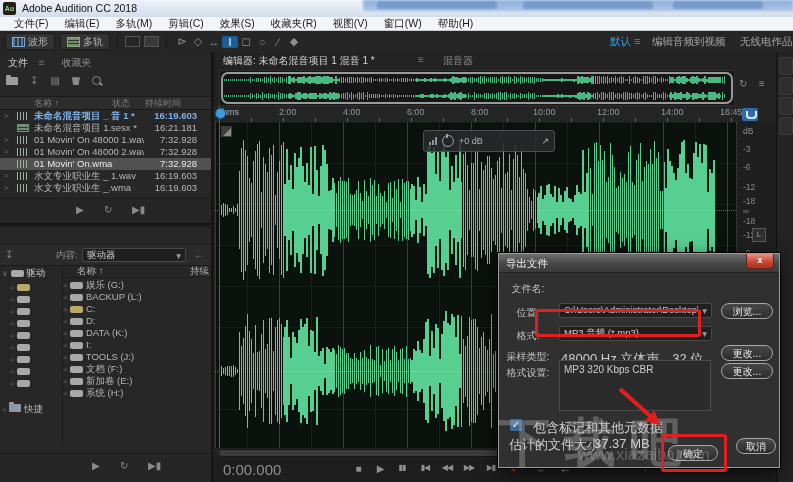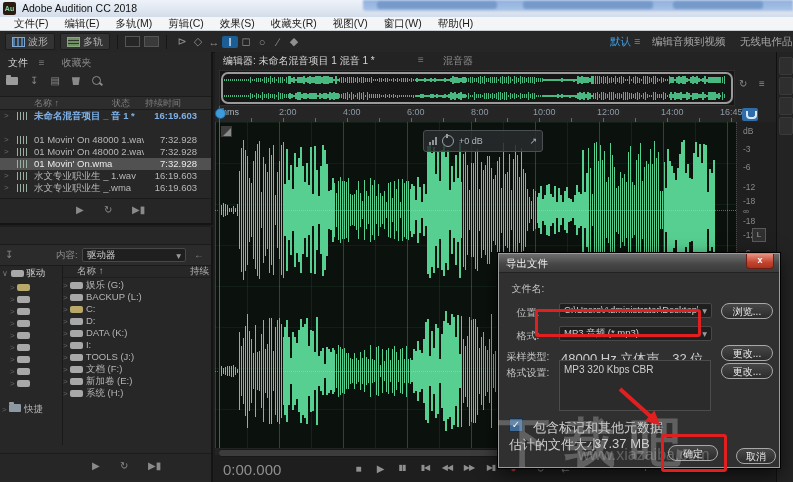--- a/index.html
+++ b/index.html
@@ -73,21 +73,21 @@
   .rtick{position:absolute;bottom:0;width:1px;height:4px;background:#5c6a75;}
   .wave-area{position:absolute;left:0px;top:70px;width:521px;height:326px;background:#0b110c;overflow:hidden;
      background-image:
        repeating-linear-gradient(to right,rgba(90,205,140,.22) 0 1px,transparent 1px 64px),
        repeating-linear-gradient(to right,rgba(90,205,140,.10) 0 1px,transparent 1px 32px),
        repeating-linear-gradient(to bottom,rgba(90,205,140,.07) 0 1px,transparent 1px 41px);}
   .chan{position:absolute;left:4px;width:500px;display:flex;align-items:center;overflow:hidden;}
   .centerline{position:absolute;left:0;width:521px;height:0;border-top:1px dotted rgba(160,230,190,.45);}
   .bar{flex:0 0 1.4px;margin-right:.6px;background:#57cf90;}
   .obar{flex:0 0 1.4px;margin-right:.6px;background:#49b981;}
-  .hud{position:absolute;left:208px;top:8px;width:120px;height:22px;background:rgba(40,44,46,.85);
+  .hud{position:absolute;left:208px;top:8px;width:132px;height:22px;background:rgba(40,44,46,.85);
        border:1px solid #4a4f52;border-radius:3px;color:#aeb4b8;font-size:9px;display:flex;align-items:center;gap:5px;padding:0 5px;box-sizing:border-box;}
   .knob{width:10px;height:10px;border:1.5px solid #9aa0a4;border-radius:50%;position:relative;}
   .knob:after{content:"";position:absolute;left:3px;top:-2px;width:1.5px;height:4px;background:#9aa0a4;}
   .minibars{display:inline-flex;align-items:flex-end;gap:1px;}
   .minibars i{width:2px;background:#8e949a;display:inline-block;}
   .dbcol{position:absolute;left:521px;top:70px;width:40px;height:326px;background:#1f1f1f;border-left:1px dotted #4a4a4a;
          font-size:8.5px;color:#8a8a8a;}
   .dbl{position:absolute;left:6px;}
   .playhead{position:absolute;left:4px;top:54px;width:1px;height:342px;background:#b03a32;}
   .ph-cap{position:absolute;left:0px;top:56px;width:9px;height:9px;background:#3d9bd9;border-radius:50%;border:1px solid #1f5f8f;}
@@ -200,20 +200,25 @@
   <div class="a colhdr" style="left:0;top:44px;width:211px;border-top:1px solid #1b1b1b;border-bottom:1px solid #1b1b1b;height:12px;line-height:12px;background:#2d2d2d">
     <span style="position:absolute;left:34px"><i style="font-style:normal">名称</i> <i style="font-style:normal">↑</i></span>
     <span style="position:absolute;left:112px">状态</span>
     <span style="position:absolute;left:145px">持续时间</span>
   </div>
   <div class="frow blue" style="top:58px">
     <span class="exp">&gt;</span>
     <span class="wico"></span>
     <span class="fname">未命名混音项目 _ 音 1 *</span>
     <span class="fdur">16:19.603</span>
+  </div>
+  <div class="frow" style="top:70px">
+    <span class="sesxico"></span>
+    <span class="fname">未命名混音项目 1.sesx *</span>
+    <span class="fdur">16:21.181</span>
   </div>
   <div class="frow" style="top:82px">
     <span class="exp">&gt;</span>
     <span class="wico"></span>
     <span class="fname">01 Movin' On 48000 1.wav</span>
     <span class="fdur">7:32.928</span>
   </div>
   <div class="frow" style="top:94px">
     <span class="exp">&gt;</span>
     <span class="wico"></span>
@@ -1444,21 +1449,21 @@
     <span style="position:absolute;left:4px;top:3px;font-size:10px;color:#cfcfcf">MP3 320 Kbps CBR</span>
   </div>
   <span class="pill" style="left:222px;top:109px;width:52px">更改...</span>
 
   <span class="chk">✓</span>
   <span class="dval" style="left:34px;top:165px">包含标记和其他元数据</span>
   <span class="dval" style="left:10px;top:182px">估计的文件大小 :</span>
   <span class="dval" style="left:95px;top:182px">37.37 MB</span>
 
   <span class="pill" style="left:169px;top:191px;width:50px">确定</span>
-  <span class="pill" style="left:237px;top:194px;width:40px">取消</span>
+  <span class="pill" style="left:237px;top:184px;width:40px">取消</span>
 </div>
 
 <div class="ann" style="left:535px;top:309px;width:160px;height:22px"></div>
 <div class="ann" style="left:661px;top:434px;width:60px;height:32px"></div>
 <div class="arrow">
     <span class="shaft"></span>
     <span class="head"></span>
   </div>
 
 <div class="a watermark" style="left:498px;top:408px;font-size:52px;font-weight:bold;letter-spacing:14px">下载吧</div>

